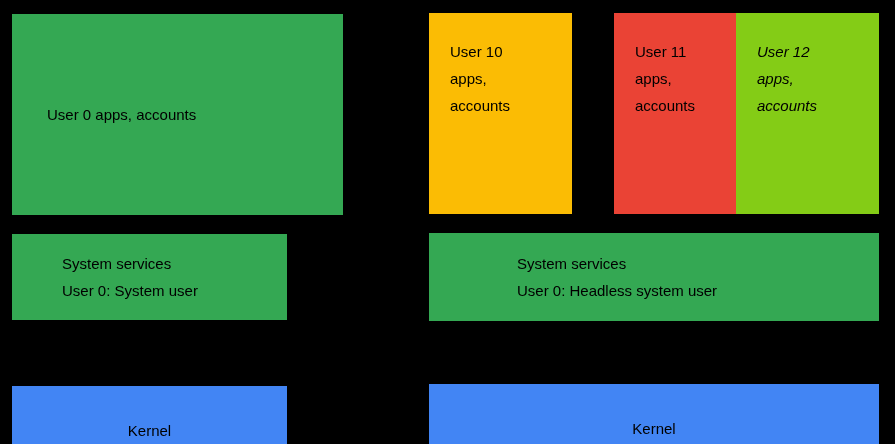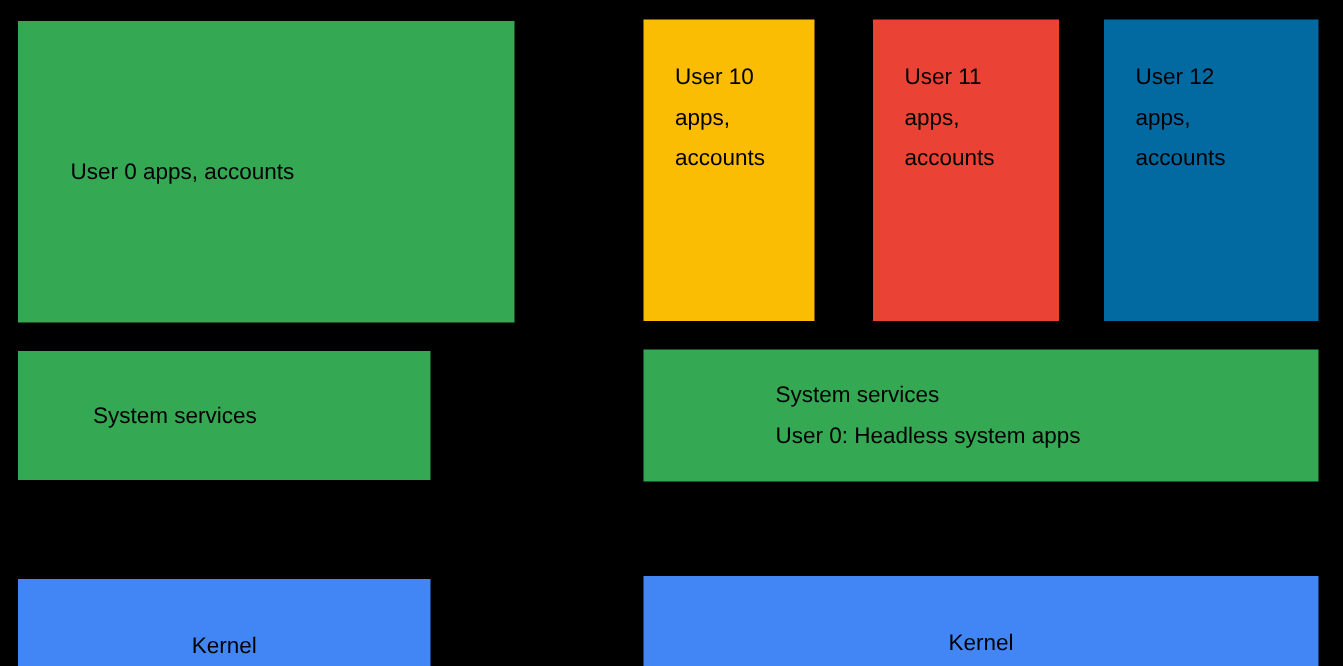--- a/index.html
+++ b/index.html
@@ -18,21 +18,21 @@
     color: #000000;
   }
   .box {
     position: absolute;
     box-sizing: border-box;
   }
   .green  { background: #34A853; }
   .blue   { background: #4285F4; margin-top: 48px; }
   .yellow { background: #FBBC04; }
   .red    { background: #EA4335; }
-  .magenta{ background: #0369a1; }
+  .magenta{ background: #84cc16; font-style: italic; }
 
   
   .left-user-apps {
     left: 12px; top: 14px; width: 331px; height: 201px;
     display: flex; align-items: center;
     padding-left: 35px;
   }
   .left-services {
     left: 12px; top: 234px; width: 275px; height: 86px;
     display: flex; flex-direction: column; justify-content: center;
@@ -43,22 +43,22 @@
     left: 12px; top: 338px; width: 275px; height: 88px;
     display: flex; align-items: center; justify-content: center;
   }
 
   
   .user-box {
     top: 13px; height: 201px;
     padding: 25px 10px 0 21px;
     line-height: 27px;
   }
-  .user-box-10 { left: 429px; width: 114px; }
-  .user-box-11 { left: 582px; width: 124px; }
+  .user-box-10 { left: 429px; width: 143px; }
+  .user-box-11 { left: 614px; width: 124px; }
   .user-box-12 { left: 736px; width: 143px; }
   .right-services {
     left: 429px; top: 233px; width: 450px; height: 88px;
     display: flex; flex-direction: column; justify-content: center;
     padding-left: 88px;
     line-height: 27px;
   }
   .right-kernel {
     left: 429px; top: 336px; width: 450px; height: 89px;
     display: flex; align-items: center; justify-content: center;
@@ -70,20 +70,21 @@
 <body>
 
 <div class="canvas">
 
   <div class="box green left-user-apps">
     <span>User 0 apps, accounts</span>
   </div>
 
   <div class="box green left-services">
     <span class="line">System services</span>
+    <span class="line">User 0: System user</span>
   </div>
 
   <div class="box blue left-kernel">
     <span>Kernel</span>
   </div>
 
   <div class="box yellow user-box user-box-10">
     <span class="line">User 10</span>
     <span class="line">apps,</span>
     <span class="line">accounts</span>
@@ -96,20 +97,20 @@
   </div>
 
   <div class="box magenta user-box user-box-12">
     <span class="line">User 12</span>
     <span class="line">apps,</span>
     <span class="line">accounts</span>
   </div>
 
   <div class="box green right-services">
     <span class="line">System services</span>
-    <span class="line">User 0: Headless system apps</span>
+    <span class="line">User 0: Headless system user</span>
   </div>
 
   <div class="box blue right-kernel">
     <span>Kernel</span>
   </div>
 
 </div>
 
 </body></html>

